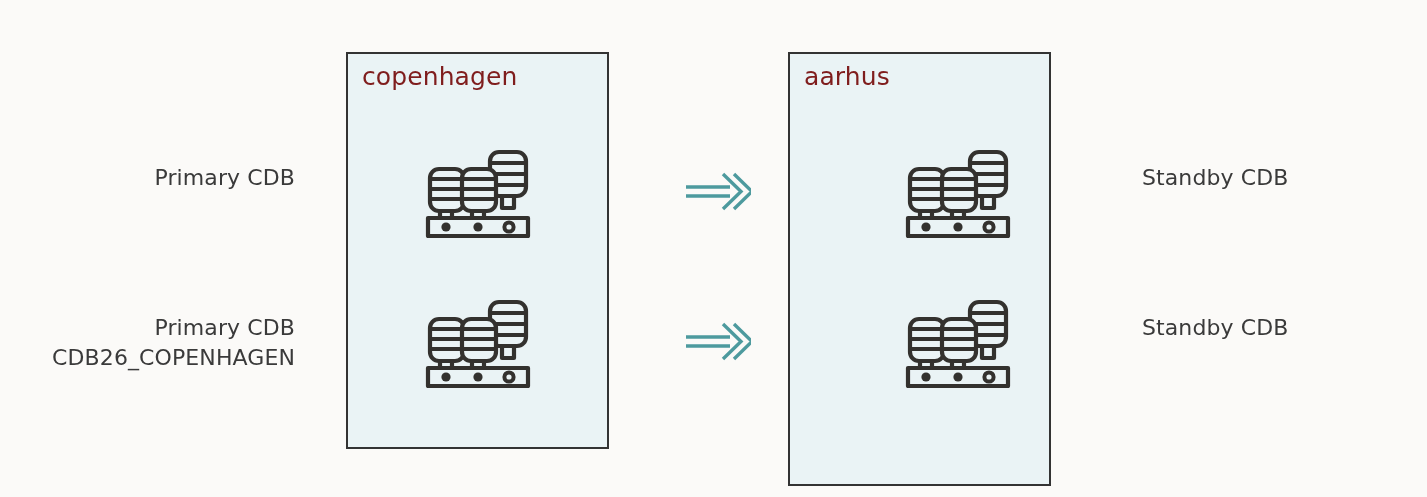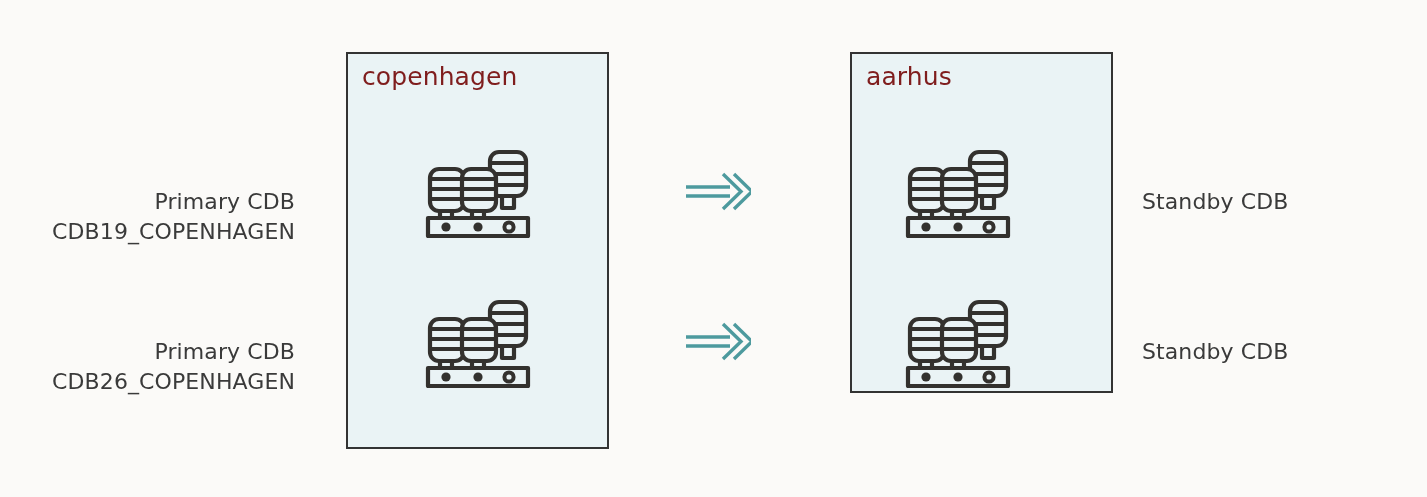--- a/index.html
+++ b/index.html
@@ -20,21 +20,21 @@
   }
 
   
   .region {
     position: absolute;
     background: #eaf3f5;
     border: 2px solid #333333;
     box-sizing: border-box;
   }
   #region-copenhagen { left: 346px; top: 52px; width: 263px; height: 397px; }
-  #region-aarhus     { left: 850px; top: 52px; width: 263px; height: 341px; }
+  #region-aarhus     { left: 788px; top: 52px; width: 263px; height: 434px; }
 
   .region-title {
     position: absolute;
     left: 14px;
     top: 8px;
     font-size: 25px;
     font-weight: 400;
     color: #7f1d1d;
     letter-spacing: 0.1px;
     white-space: nowrap;
@@ -61,41 +61,39 @@
   #arrow-2 { left: 683px; top: 318px; }
 
   
   .side-label {
     position: absolute;
     font-size: 22px;
     line-height: 30px;
     color: #3a3a3a;
     white-space: nowrap;
     letter-spacing: 0.1px;
-    margin-top: 24px;
   }
   .side-label .l1 { display: block; }
   .side-label .l2 { display: block; }
 
   .side-label.left  { text-align: right; right: 1132px; }
   .side-label.right { text-align: center;  left: 1142px; }
 
   #label-left-1  { top: 163px; }
   #label-left-2  { top: 313px; }
   #label-right-1 { top: 163px; }
   #label-right-2 { top: 313px; }
 </style>
 </head>
 <body>
 
 <div id="canvas">
 
   <div class="side-label left" id="label-left-1">
     <span class="l1">Primary CDB</span>
-    <span class="l2">CDB19_COPENHAGEN</span>
   </div>
   <div class="side-label left" id="label-left-2">
     <span class="l1">Primary CDB</span>
     <span class="l2">CDB26_COPENHAGEN</span>
   </div>
 
   <div class="side-label right" id="label-right-1">
     <span class="l1">Standby CDB</span>
   </div>
   <div class="side-label right" id="label-right-2">

